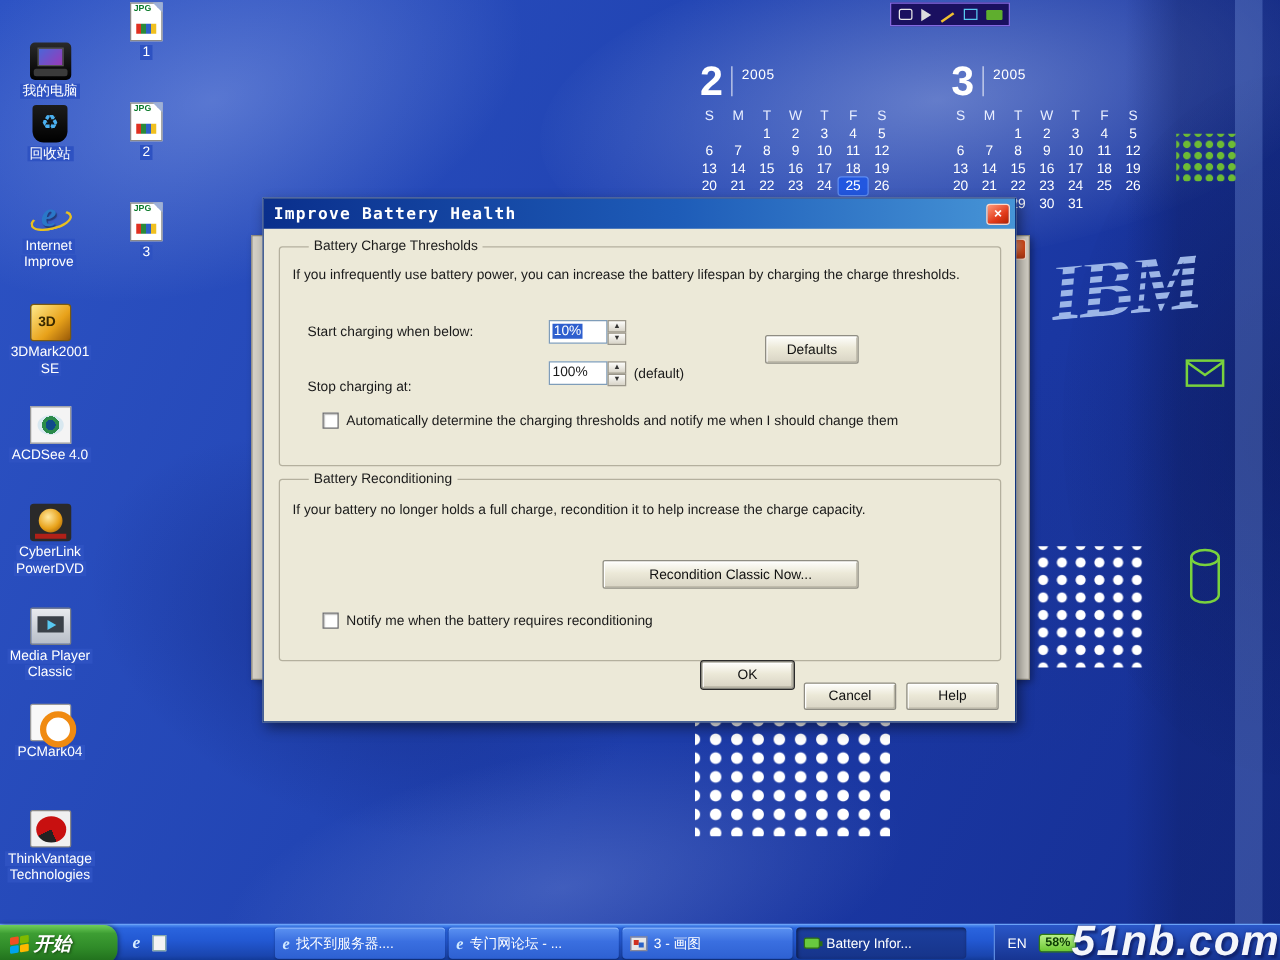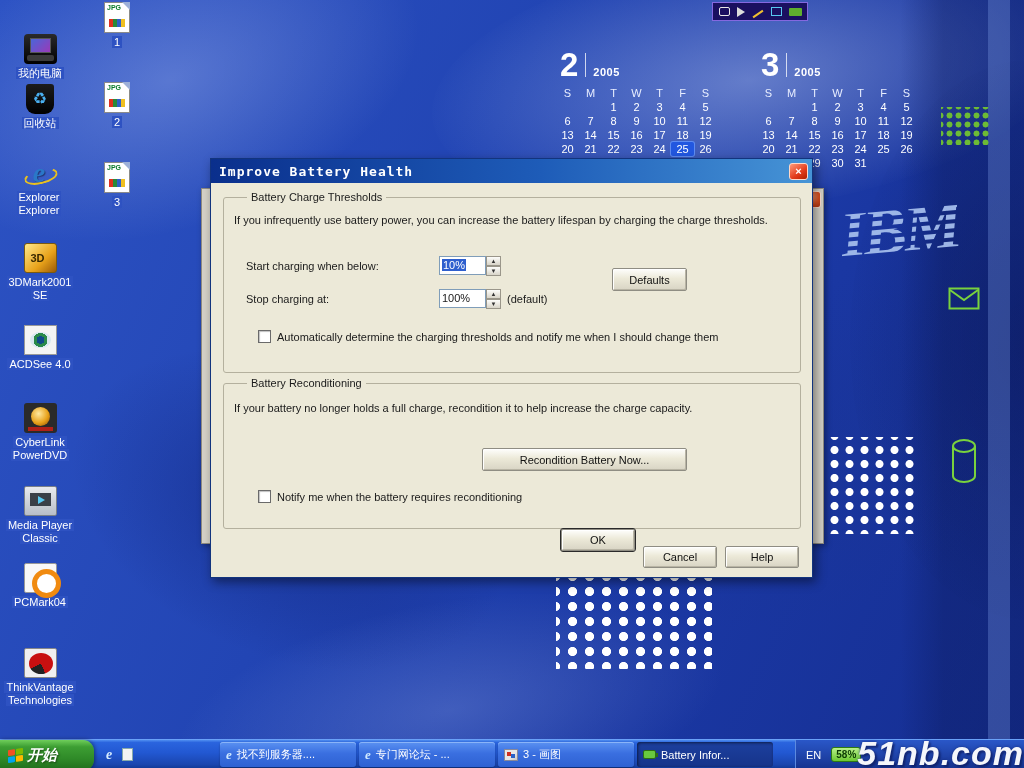--- a/index.html
+++ b/index.html
@@ -35,21 +35,21 @@
       letter-spacing:-3px;color:transparent;
       background:repeating-linear-gradient(180deg,#a4bdec 0 5px,rgba(0,0,0,0) 5px 9px);
       -webkit-background-clip:text;background-clip:text;transform:rotate(-5deg);opacity:.95}
   .wp-svg{position:absolute;z-index:3}
   
   #calendars{position:absolute;inset:0;z-index:10;pointer-events:none}
   .calendar{position:absolute;width:170px;color:#fff}
   .cal-title{display:flex;align-items:flex-start;gap:7px;height:38px;padding-left:4px}
   .cal-month{font-size:33px;font-weight:bold;line-height:34px}
   .cal-sep{width:1px;height:24px;background:rgba(255,255,255,.75);margin-top:5px}
-  .cal-year{font-size:11px;font-weight:bold;margin-top:18px;letter-spacing:.5px}
+  .cal-year{font-size:11px;font-weight:normal;margin-top:6px;letter-spacing:.5px}
   .cal-row{display:flex}
   .cal-cell{width:23px;height:14px;font-size:11px;line-height:14px;text-align:center}
   .cal-head .cal-cell{color:#e8eeff}
   .cal-cell.hl{background:#2257e0;border-radius:2px;box-shadow:0 0 0 1px #5e8cf2}
   
   #desktop-icons{position:absolute;inset:0;z-index:15}
   .dicon{position:absolute;display:flex;flex-direction:column;align-items:center;gap:3px;text-align:center;cursor:default}
   .dlabel{width:100%;color:#fff;font-size:11px;line-height:13px}
   .dlabel span{background:#2e52c2;padding:0 2px;-webkit-box-decoration-break:clone;box-decoration-break:clone}
   .art{width:33px;height:30px;position:relative;flex:0 0 auto}
@@ -342,21 +342,21 @@
         <div class="dlabel"><span>回收站</span></div>
       </div>
       <div class="dicon" style="left: 92px; top: 82px; width: 50px;">
         <div class="art art-jpg">
           <span class="jpgtag">JPG</span>
         </div>
         <div class="dlabel"><span>2</span></div>
       </div>
       <div class="dicon" style="left: 4px; top: 158px; width: 70px;">
         <div class="art art-ie"></div>
-        <div class="dlabel"><span>Explorer Explorer</span></div>
+        <div class="dlabel"><span>Internet Improve</span></div>
       </div>
       <div class="dicon" style="left: 92px; top: 162px; width: 50px;">
         <div class="art art-jpg">
           <span class="jpgtag">JPG</span>
         </div>
         <div class="dlabel"><span>3</span></div>
       </div>
       <div class="dicon" style="left: 4px; top: 243px; width: 72px;">
         <div class="art art-3dmark"></div>
         <div class="dlabel"><span>3DMark2001 SE</span></div>
@@ -407,41 +407,41 @@
 
       <div class="flabel" style="left:22px;top:62px">Start charging when below:</div>
       <div class="spin" style="left:215px;top:58px">
         <span class="spinbox"><span class="sel">10%</span></span>
         <span class="spinbtns">
           <span>▲</span>
           <span>▼</span>
         </span>
       </div>
 
-      <div class="flabel" style="left:22px;top:95px">Stop charging at:</div>
+      <div class="flabel" style="left:22px;top:106px">Stop charging at:</div>
       <div class="spin" style="left:215px;top:91px">
         <span class="spinbox"><span>100%</span></span>
         <span class="spinbtns">
           <span>▲</span>
           <span>▼</span>
         </span>
       </div>
       <span class="note" style="left:283px;top:95px">(default)</span>
 
       <button class="btn btn-defaults">Defaults</button>
 
       <span class="cb" style="left:34px;top:132px"></span>
       <span class="cblbl" style="left:53px;top:133px;width:510px">Automatically determine the charging thresholds and notify me when I should change them</span>
     </div>
 
     <div class="group g2">
       <span class="legend">Battery Reconditioning</span>
       <div class="desc">If your battery no longer holds a full charge, recondition it to help increase the charge capacity.</div>
 
-      <button class="btn btn-recondition">Recondition Battery Now...</button>
+      <button class="btn btn-recondition">Recondition Classic Now...</button>
 
       <span class="cb" style="left:34px;top:106px"></span>
       <span class="cblbl" style="left:53px;top:107px;width:480px">Notify me when the battery requires reconditioning</span>
     </div>
 
     <button class="btn btn-ok">OK</button>
     <button class="btn btn-cancel">Cancel</button>
     <button class="btn btn-help">Help</button>
   </div>
 

